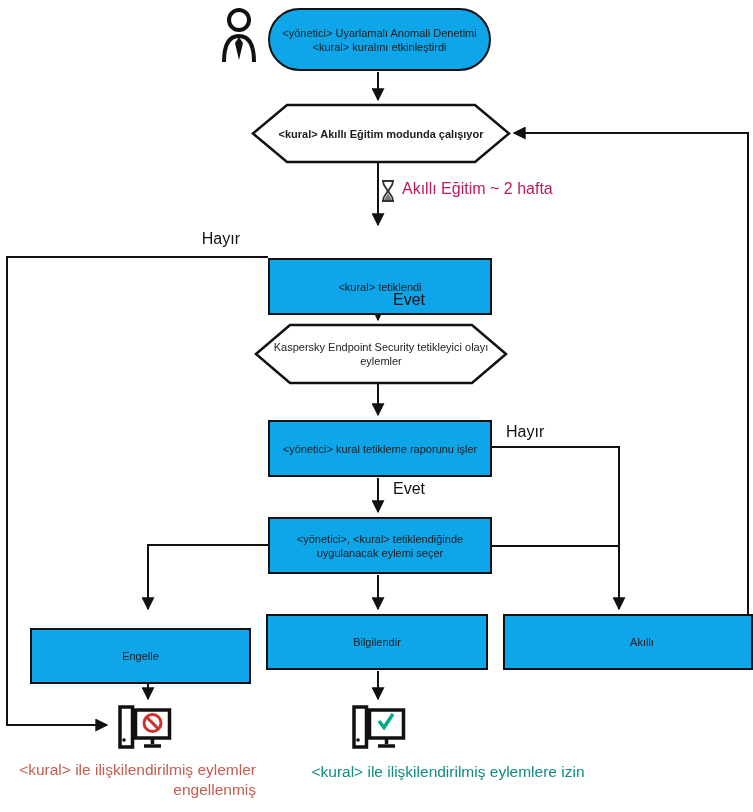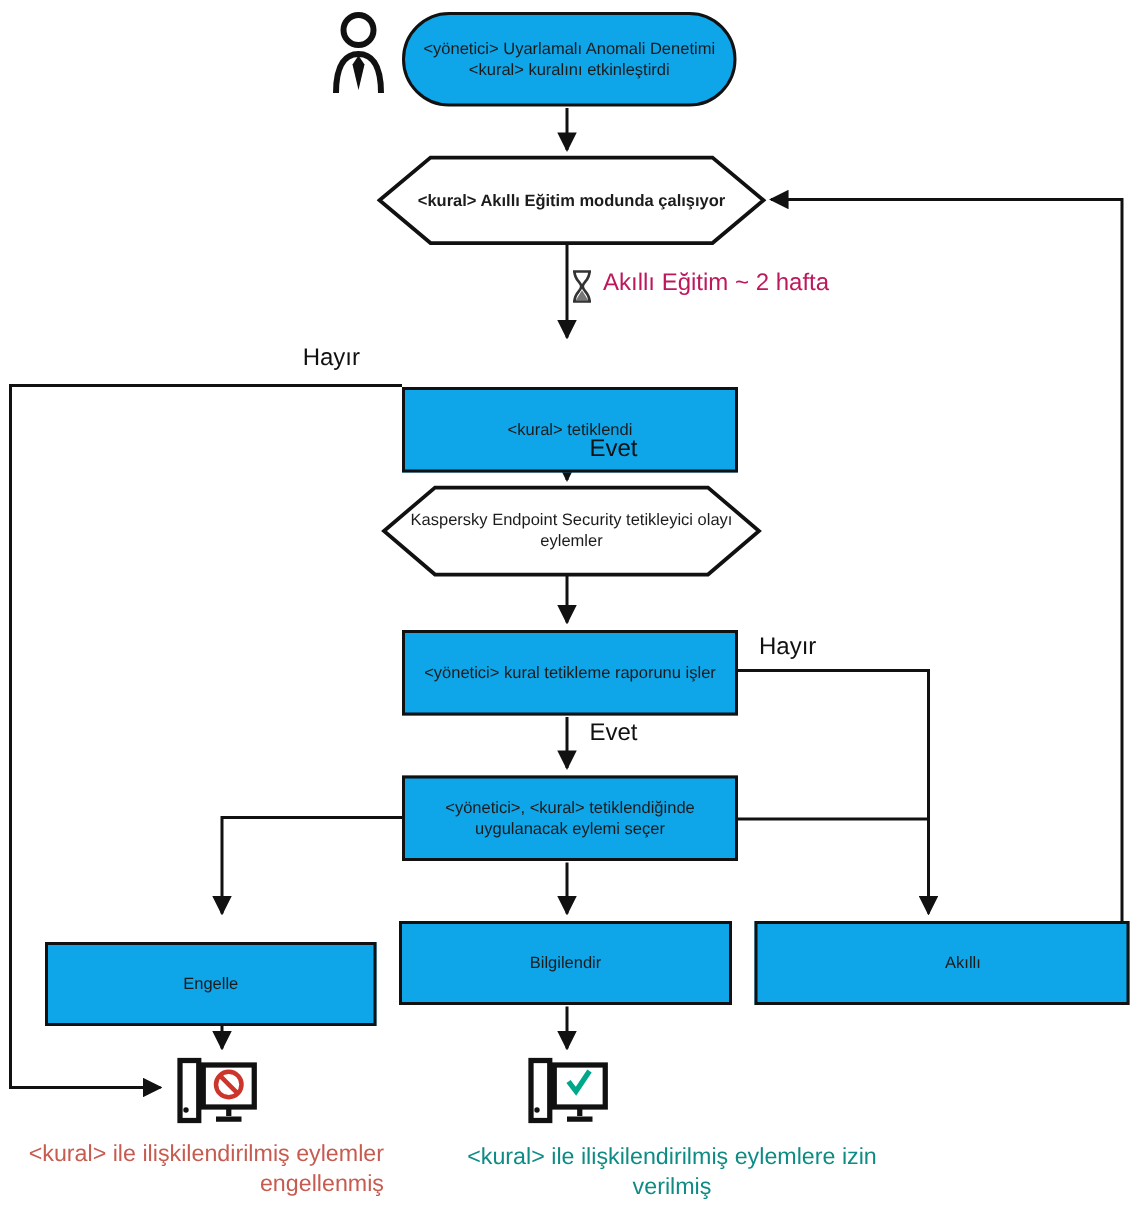--- a/index.html
+++ b/index.html
@@ -148,14 +148,13 @@
   <circle cx="6" cy="38" r="1.8" fill="#111"></circle>
   <polyline points="27,19 32,25.5 41,12" fill="none" stroke="#00a88b" stroke-width="3.5"></polyline>
 </svg>
 
 <div class="caption cap-blocked" style="left:6px;top:760px;width:250px;text-align:right;">
   <span class="ln">&lt;kural&gt; ile ilişkilendirilmiş eylemler</span>
   <span class="ln">engellenmiş</span>
 </div>
 <div class="caption cap-allowed" style="left:298px;top:762px;width:300px;">
   <span class="ln">&lt;kural&gt; ile ilişkilendirilmiş eylemlere izin</span>
-  <span class="ln">verilmiş</span>
 </div>
 
 </body></html>

